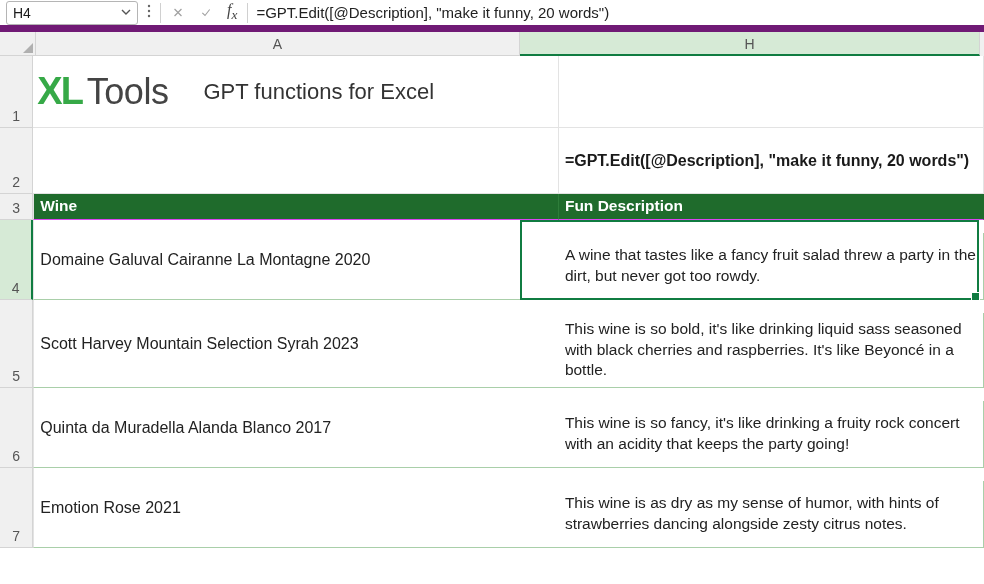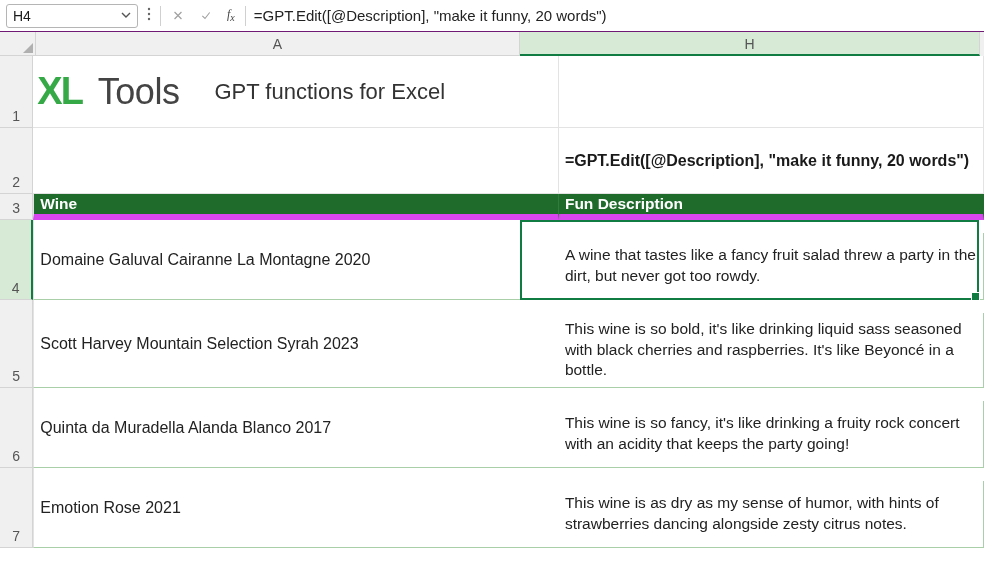--- a/index.html
+++ b/index.html
@@ -1,26 +1,26 @@
 <!DOCTYPE html>
 <html><head>
 <meta charset="utf-8">
 <style>
   * { box-sizing: border-box; }
   html, body { margin: 0; padding: 0; font-family: "Segoe UI", Arial, sans-serif; font-size: 15px; color: #1a1a1a; background: #fff; }
   .app { width: 984px; height: 584px; position: relative; background: #fff; overflow: hidden; }
 
   
-  .formula-bar { display: flex; align-items: center; height: 32px; border-bottom: 1px solid #701a75; padding: 2px 6px; gap: 6px; background: #fff; }
+  .formula-bar { display: flex; align-items: center; height: 32px; border-bottom: 7px solid #701a75; padding: 2px 6px; gap: 6px; background: #fff; }
   .name-box { display: flex; align-items: center; justify-content: space-between; width: 132px; height: 24px; border: 1px solid #b5b5b5; border-radius: 3px; background: #fff; padding: 0 6px; font-size: 14px; }
   .name-box .chev { font-size: 12px; color: #555; }
   .sep-dots { color: #555; font-size: 14px; padding: 0 2px; }
   .fb-btn { width: 22px; height: 22px; display: flex; align-items: center; justify-content: center; border: none; background: transparent; color: #888; font-size: 15px; border-radius: 3px; }
   .fb-btn svg { display: block; }
-  .fx { font-style: italic; font-family: "Times New Roman", serif; font-size: 12px; color: #444; padding: 0 4px; }
+  .fx { font-style: italic; font-family: "Times New Roman", serif; font-size: 16px; color: #444; padding: 0 4px; }
   .formula-input { flex: 1; height: 24px; border: none; outline: none; font-size: 15px; color: #222; background: transparent; }
   .fb-divider { width: 1px; height: 20px; background: #d0d0d0; }
 
   
   .grid { position: absolute; top: 32px; left: 0; right: 0; bottom: 0; }
 
   
   .col-headers { display: flex; height: 24px; background: #f0f0f0; }
   .corner { width: 36px; border-right: 1px solid #d4d4d4; border-bottom: 1px solid #d4d4d4; background: #f0f0f0; position: relative; }
   .corner::after { content: ""; position: absolute; right: 2px; bottom: 2px; width: 0; height: 0; border-left: 10px solid transparent; border-bottom: 10px solid #b0b0b0; }
@@ -42,28 +42,28 @@
   .r1 { height: 72px; }
   .r2 { height: 66px; }
   .r3 { height: 26px; }
   .rdata { height: 80px; }
   .r5 { height: 88px; }
 
   
   .title-cell { padding-left: 4px; gap: 10px; }
   .logo { display: flex; align-items: baseline; font-weight: 400; }
   .logo-xl { color: #36a947; font-weight: 800; font-size: 38px; letter-spacing: -2px; }
-  .logo-tools { color: #444; font-size: 36px; font-weight: 400; margin-left: 16px; letter-spacing: -0.5px; }
+  .logo-tools { color: #444; font-size: 36px; font-weight: 400; margin-left: 5px; letter-spacing: -0.5px; }
   .title-sub { color: #333; font-size: 22px; margin-left: 25px; }
 
   
   .formula-bold { font-weight: 700; font-size: 16px; }
 
   
-  .table-head-row .cell { background: #1f6b2c; color: #fff; font-weight: 700; border-right: 1px solid #1f6b2c; border-bottom: 6px solid #d946ef; padding: 3px 6px; }
+  .table-head-row .cell { background: #1f6b2c; color: #fff; font-weight: 700; border-right: 1px solid #1f6b2c; border-bottom: 1px solid #d946ef; padding: 3px 6px; }
   .table-head-row .cellA { border-right: 1px solid #2e7d3a; }
 
   
   .data-row .cell { border-bottom: 1px solid #a9cfa9; }
   .data-row .cellA { font-size: 16px; color: #222; }
   .data-row .cellH { font-size: 15.5px; color: #222; }
   .data-row:last-child .cell { border-bottom: 1px solid #a9cfa9; }
 
   
   .data-row .cellA, .table-head-row .cellA { border-left: 1px solid #e3e3e3; }

